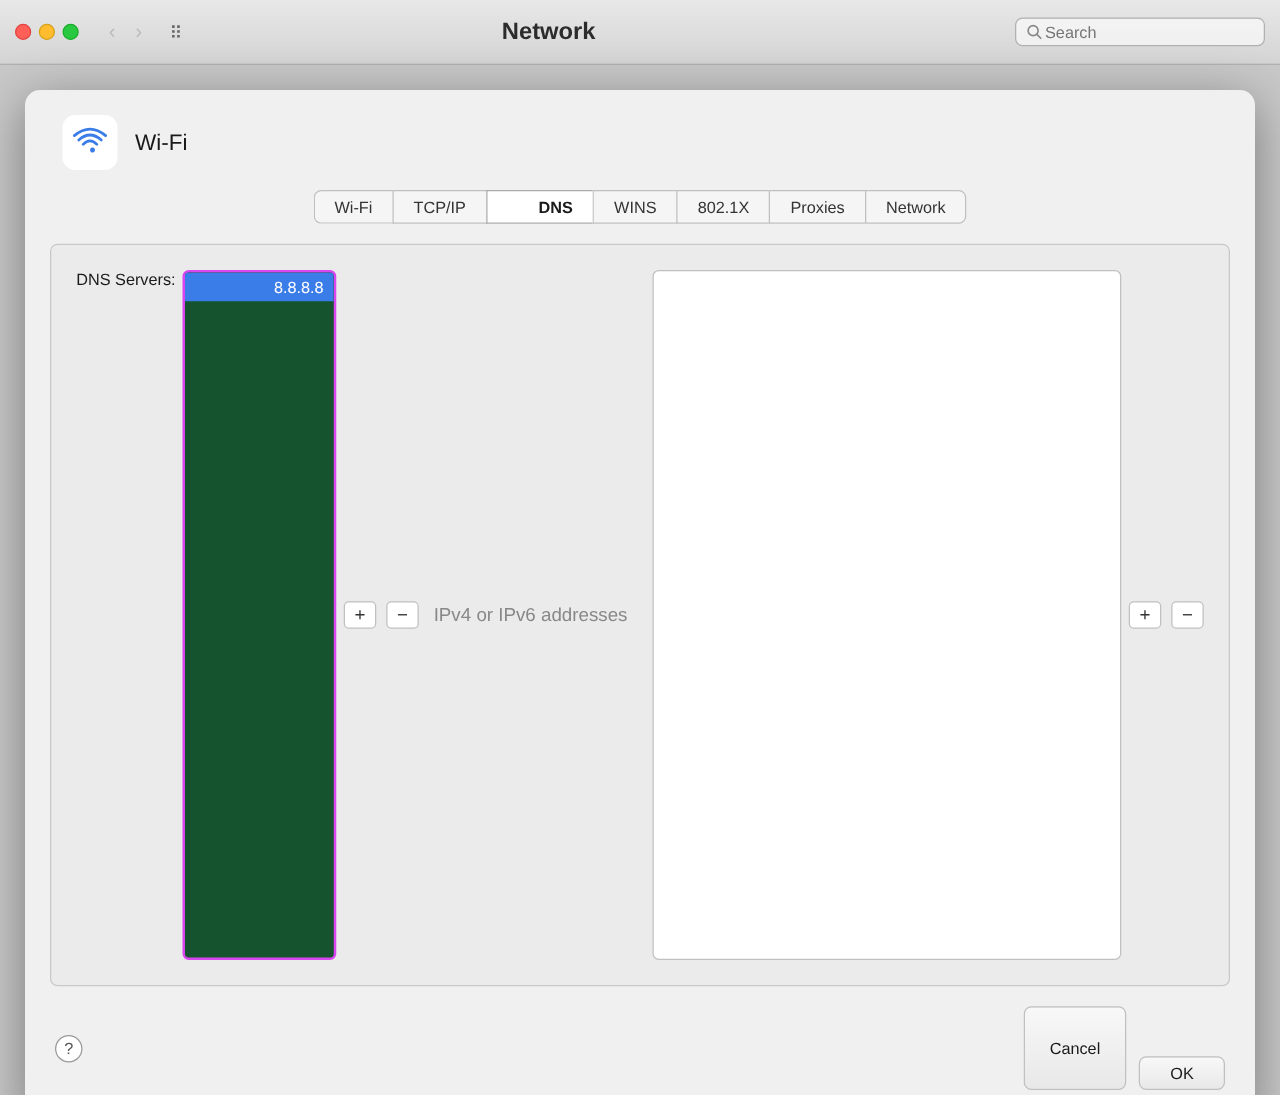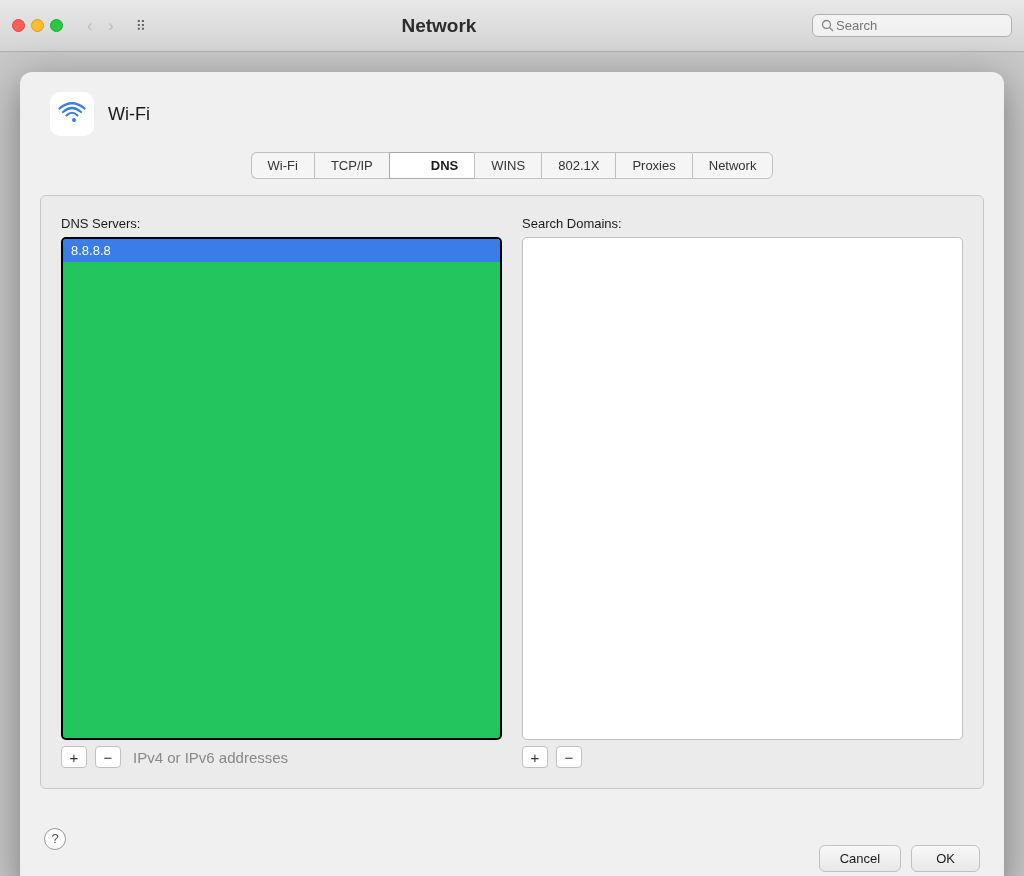--- a/index.html
+++ b/index.html
@@ -181,35 +181,36 @@
 
     
     .dns-section {
       display: flex;
       gap: 20px;
       flex: 1;
     }
     .dns-col {
       flex: 1;
       display: flex;
-      flex-direction: column;
+      flex-direction: row;
       gap: 6px;
     }
     .col-label {
       font-size: 13px;
       font-weight: 500;
       color: #1a1a1a;
     }
     .list-box {
       flex: 1;
-      background: #22c55e;
-      border: 2px solid #000000;
+      background: #14532d;
+      border: 2px solid #d946ef;
       border-radius: 5px;
       overflow: hidden;
       min-height: 400px;
+      text-align: right;
     }
     .list-box-plain {
       flex: 1;
       background: white;
       border: 1px solid #c0c0c0;
       border-radius: 5px;
       overflow: hidden;
       min-height: 400px;
     }
     .list-item-selected {
@@ -263,21 +264,20 @@
       cursor: pointer;
       font-size: 13px;
       display: flex;
       align-items: center;
       justify-content: center;
       color: #555;
     }
     .footer-buttons {
       display: flex;
       gap: 10px;
-      align-items: flex-end;
     }
     .cancel-btn {
       padding: 5px 20px;
       border-radius: 6px;
       border: 1px solid #c0c0c0;
       background: linear-gradient(to bottom, #f8f8f8, #e8e8e8);
       cursor: pointer;
       font-size: 13px;
       color: #1a1a1a;
     }
@@ -353,21 +353,20 @@
             <div class="list-item-selected">8.8.8.8</div>
           </div>
           <div class="btn-row">
             <button class="add-remove-btn">+</button>
             <button class="add-remove-btn">−</button>
             <span class="hint-text">IPv4 or IPv6 addresses</span>
           </div>
         </div>
 
         <div class="dns-col">
-          <span class="col-label">Search Domains:</span>
           <div class="list-box-plain"></div>
           <div class="btn-row">
             <button class="add-remove-btn">+</button>
             <button class="add-remove-btn">−</button>
           </div>
         </div>
 
       </div>
     </div>
 

